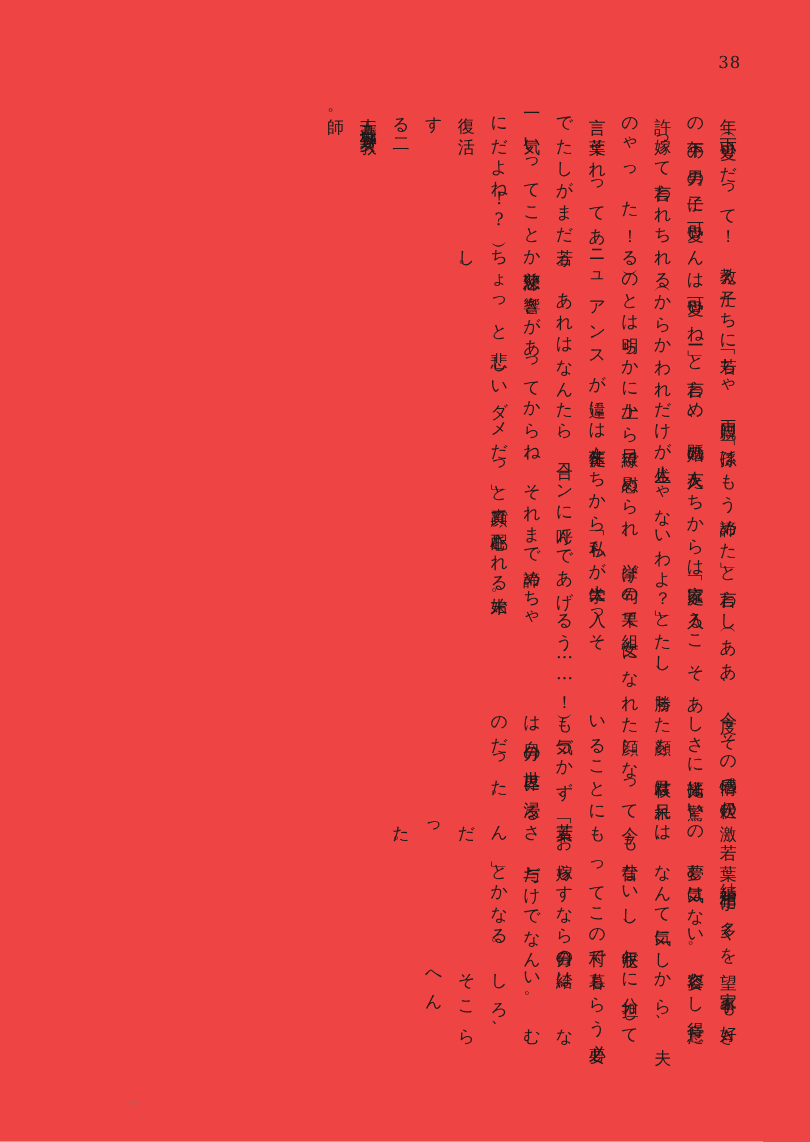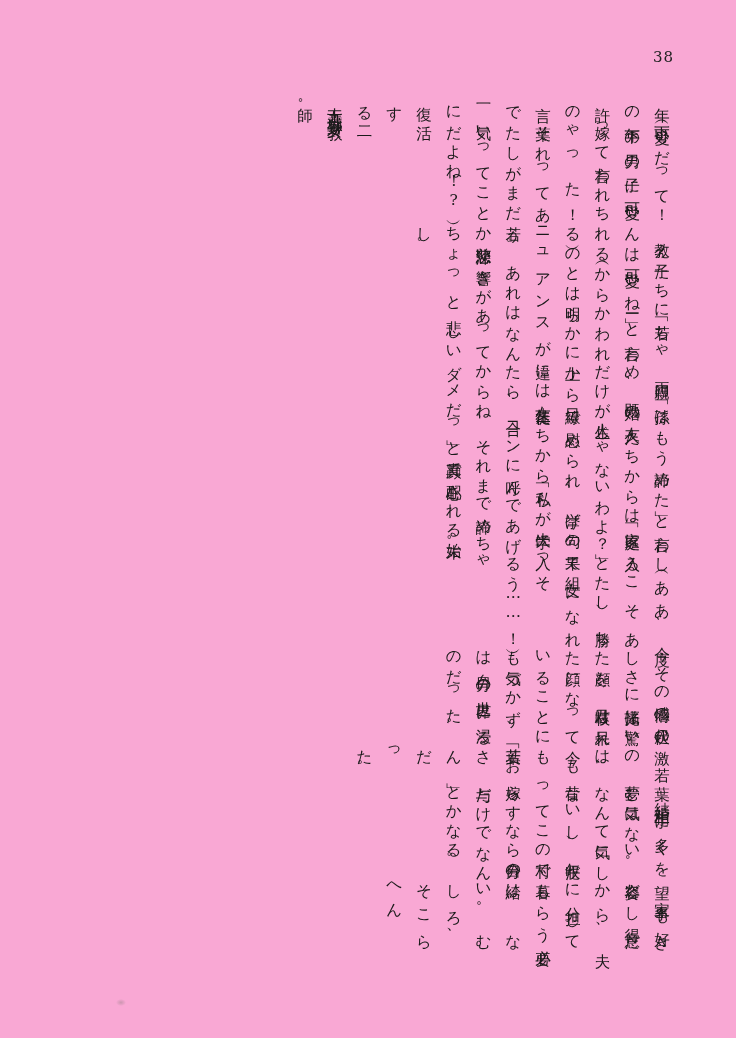--- a/index.html
+++ b/index.html
@@ -4,21 +4,21 @@
 <style>
   html, body {
     margin: 0;
     padding: 0;
     background: #ffffff;
   }
   .page {
     position: relative;
     width: 736px;
     height: 1038px;
-    background: #f9a8d4;
+    background: #ef4444;
     overflow: hidden;
     font-family: "DejaVu Serif", "Liberation Serif", serif;
     color: #1a1a1a;
   }
   .page-number {
     position: absolute;
     top: 48px;
     right: 62px;
     font-size: 15px;
     letter-spacing: 1px;

